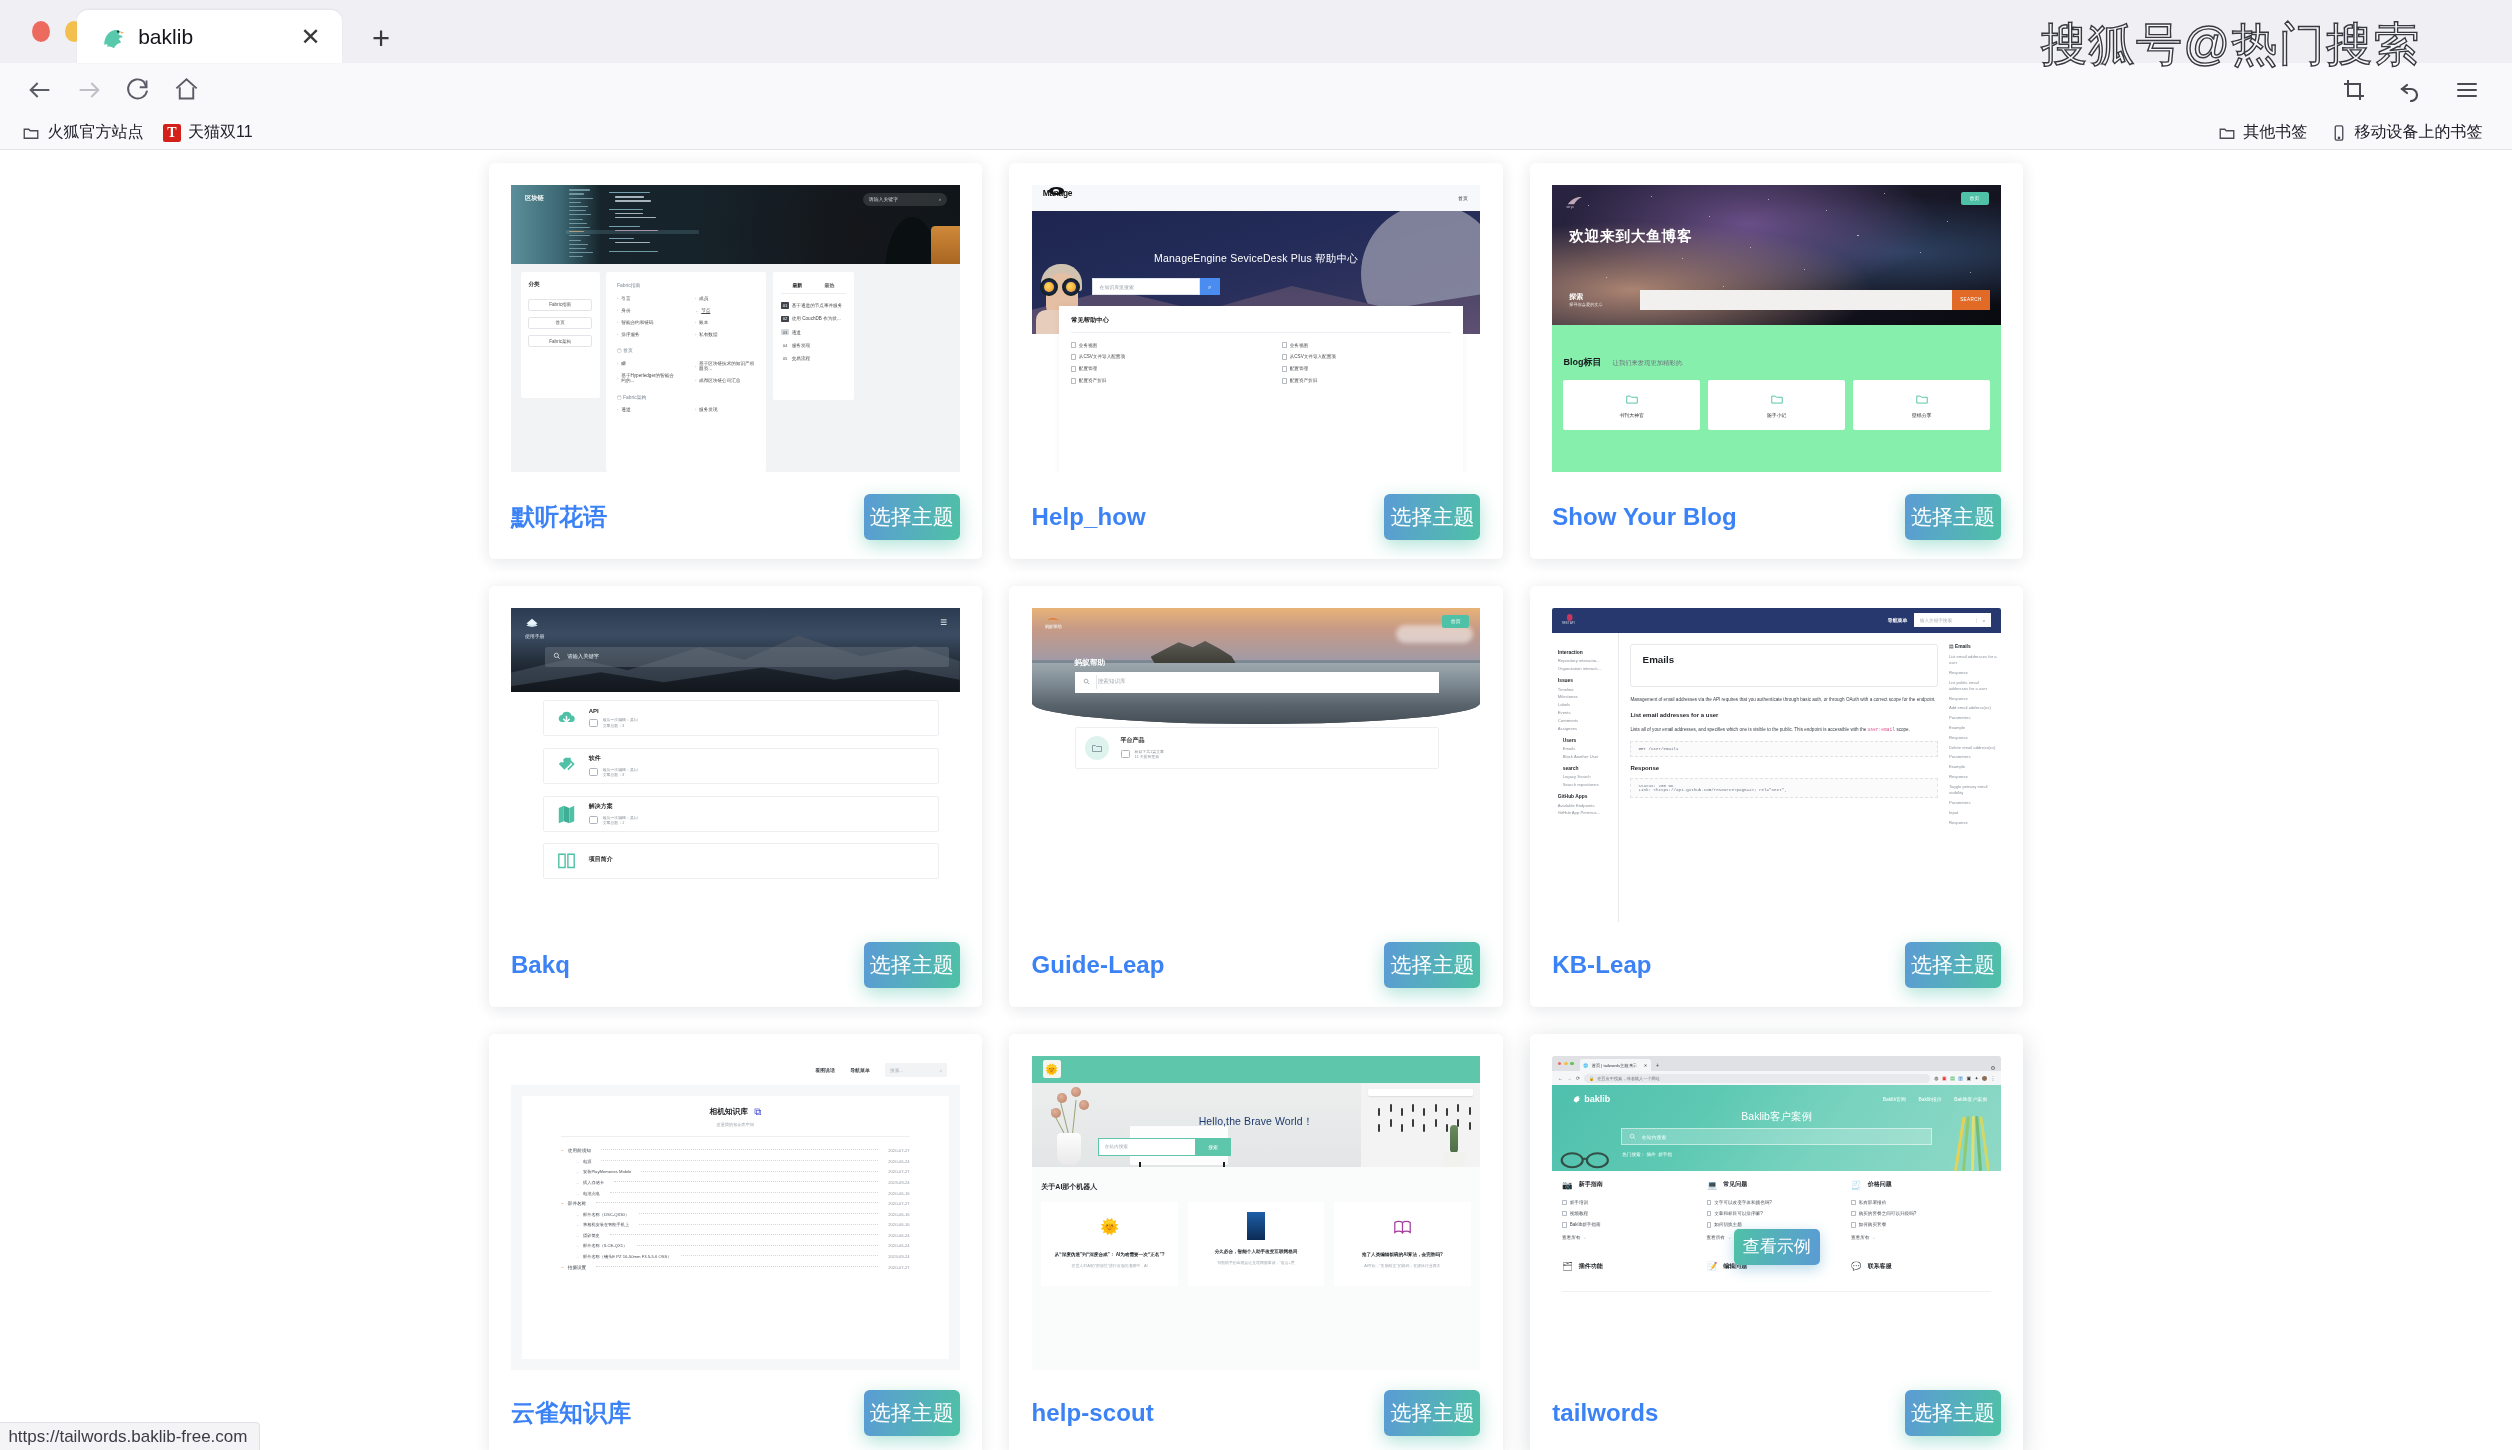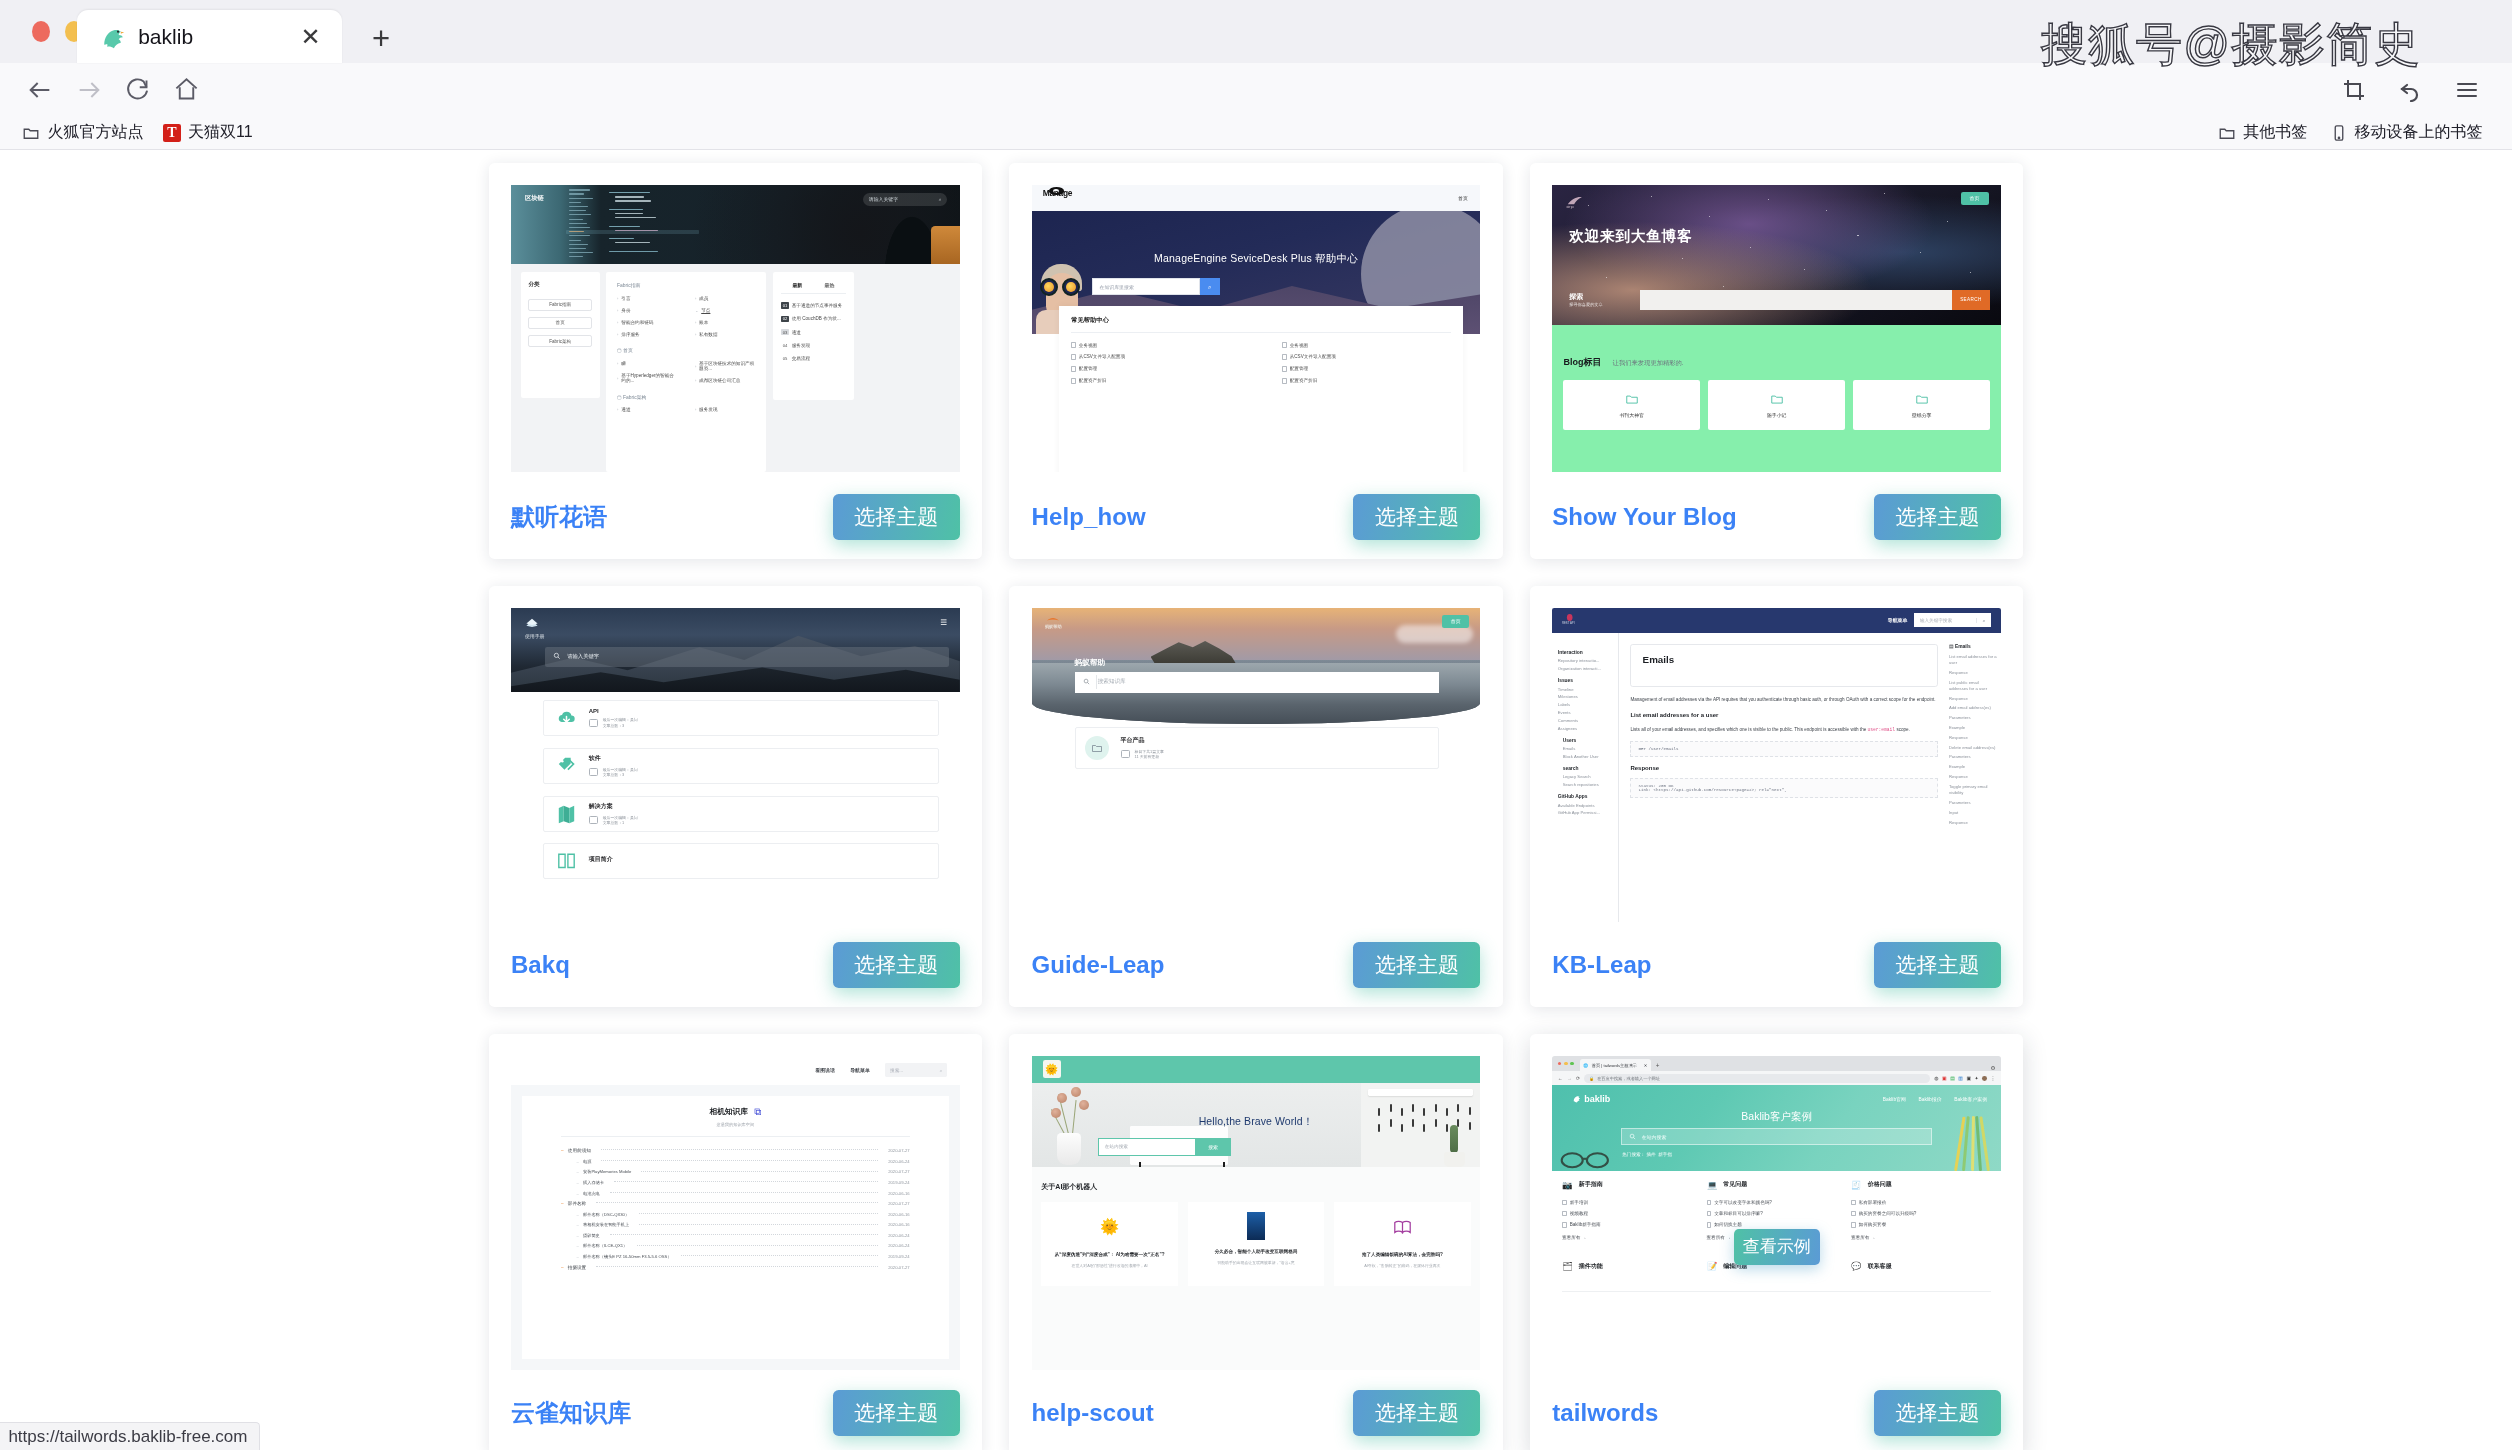--- a/index.html
+++ b/index.html
@@ -162,21 +162,21 @@
     padding: 0 22.4px 0 22.4px;
     height: 84px;
     position: relative;
   }
   .card-name {
     font-size: 24px; font-weight: 700; color: #3b82f6;
     letter-spacing: 0.1px;
   }
   .pick-btn {
     margin-left: auto;
-    width: 127px; height: 46px; border-radius: 5.6px;
+    width: 96px; height: 46px; border-radius: 5.6px;
     background: linear-gradient(100deg, #5b9bd5 0%, #4fc1a6 100%);
     color: #fff; font-size: 21px;
     display: flex; align-items: center; justify-content: center;
     box-shadow: 0 5.6px 18px rgba(79,193,166,0.45);
     border: none; cursor: pointer;
     font-family: inherit;
   }
 
   
   .view-demo {
@@ -492,21 +492,21 @@
   .t9-cat2 { display:flex; gap:4.2px; margin-top:21px; border-bottom:0.7px solid #eef0f2; padding-bottom:9.8px; }
 
   .docico { width:4.9px; height:5.6px; border:0.7px solid #b6bbc2; border-radius:0.7px; flex:0 0 4.9px; }
   .chev { color:#b6bbc2; font-size:4.2px; }
 </style>
 </head>
 <body>
 
 <div class="chrome">
 
-  <div class="watermark">搜狐号@摄影简史</div>
+  <div class="watermark">搜狐号@热门搜索</div>
 
   <div class="tabstrip">
     <div class="win-dots">
       <span class="dot r"></span>
       <span class="dot y"></span>
       <span class="dot g"></span>
     </div>
     <div class="tab">
       <span class="tab-fav">
         <svg viewBox="0 0 42 42" width="29" height="29">

